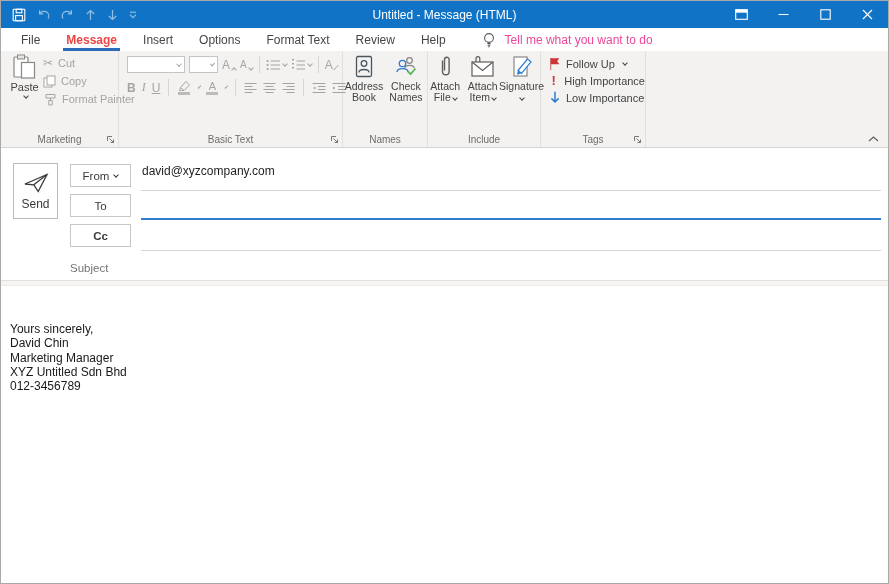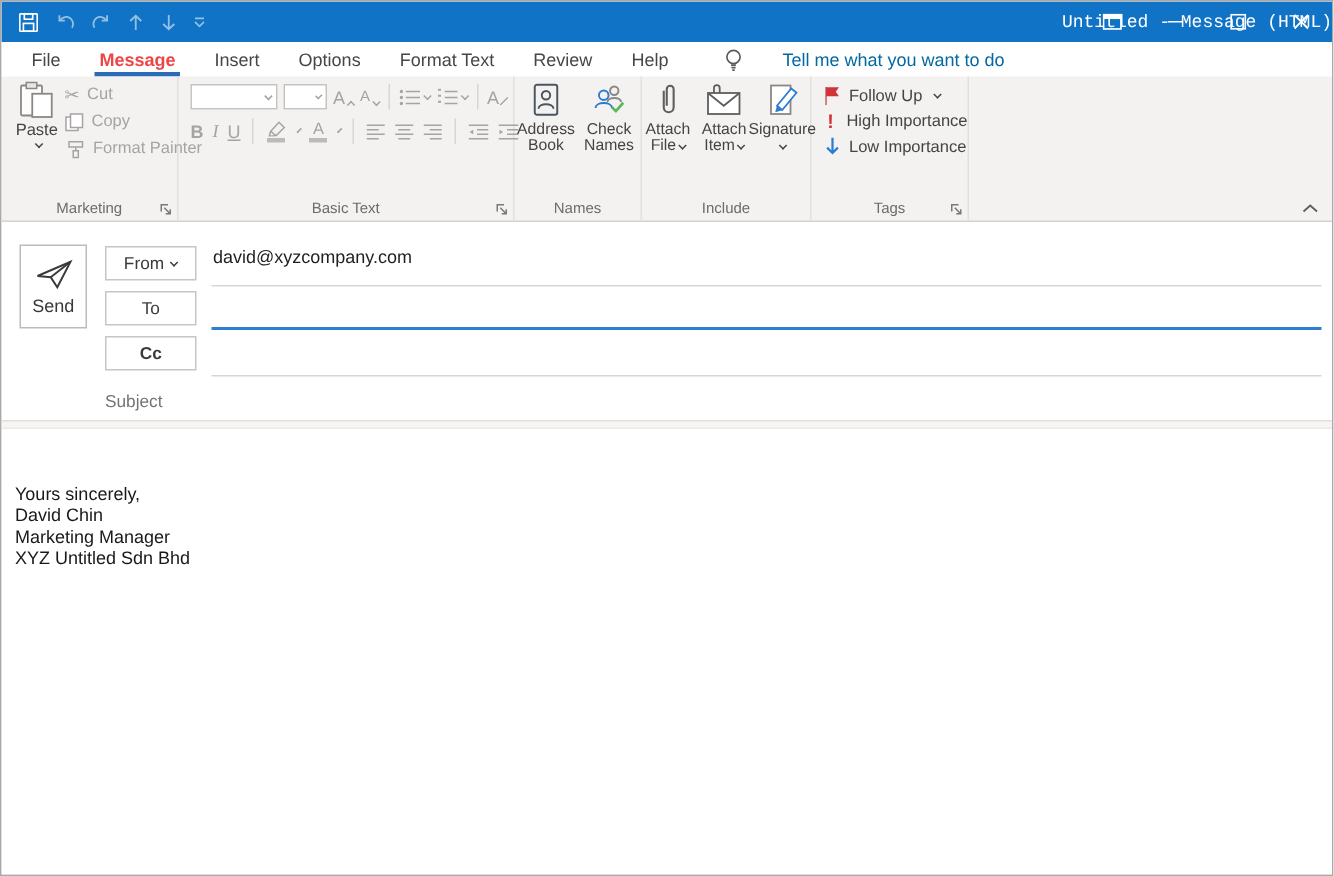--- a/index.html
+++ b/index.html
@@ -5,30 +5,30 @@
   html,body{margin:0;padding:0;background:#e8e8e8;}
   *{box-sizing:border-box;}
   .window{width:889px;height:584px;background:#fff;border:1px solid #a9a9a9;
     font-family:"Liberation Sans",sans-serif;display:flex;flex-direction:column;position:relative;overflow:hidden;}
 
   
   .titlebar{flex:0 0 27px;background:#1173c5;color:#fff;display:flex;align-items:center;position:relative;}
   .qat{display:flex;align-items:center;gap:11px;padding-left:11px;z-index:2;}
   .qat .ic{display:flex;align-items:center;justify-content:center;}
   .dim{opacity:.55;}
-  .win-title{position:absolute;left:0;right:0;text-align:right;font-size:12px;color:#fff;pointer-events:none;font-family:Liberation Mono, monospace;}
+  .win-title{position:absolute;left:0;right:0;text-align:center;font-size:12px;color:#fff;pointer-events:none;}
   .wincontrols{margin-left:auto;display:flex;height:100%;z-index:2;}
   .winbtn{width:42px;height:100%;display:flex;align-items:center;justify-content:center;}
 
   
   .tabrow{flex:0 0 23px;background:#fff;display:flex;align-items:stretch;font-size:12px;color:#484644;padding-left:7px;}
   .tab{padding:0 13px;display:flex;align-items:center;position:relative;white-space:nowrap;}
   .tab.active{color:#ef4444;font-weight:700;}
   .tab.active::after{content:"";position:absolute;left:10px;right:10px;bottom:0;height:3px;background:#2b6cb8;}
-  .tellme{display:flex;align-items:center;gap:27px;margin-left:24px;color:#0369a1;white-space:nowrap;}
+  .tellme{display:flex;align-items:center;gap:10px;margin-left:24px;color:#ec4899;white-space:nowrap;}
 
   
   .ribbon{flex:0 0 71px;background:#f3f2f1;border-bottom:1px solid #d5d3d1;display:flex;position:relative;}
   .group{height:100%;border-right:1px solid #e2e0de;display:flex;flex-direction:column;position:relative;flex:0 0 auto;}
   .gcontent{flex:1;position:relative;}
   .gfoot{flex:0 0 16px;display:flex;align-items:center;justify-content:center;font-size:10px;color:#6e6c69;position:relative;}
   .launcher{position:absolute;right:3px;bottom:3px;width:9px;height:9px;}
   .dis{color:#a6a4a2;}
   .lbl{font-size:11px;}
   .smallrow{display:flex;align-items:center;gap:5px;height:18px;font-size:11px;white-space:nowrap;}
@@ -453,15 +453,16 @@
     <div class="fieldzone" style="top:106px;"></div>
   </div>
 
   <div class="band"></div>
 
   <div class="bodyarea">
     <div>Yours sincerely,</div>
     <div>David Chin</div>
     <div>Marketing Manager</div>
     <div>XYZ Untitled Sdn Bhd</div>
+    <div>012-3456789</div>
   </div>
 
 </div>
 
 </body></html>

